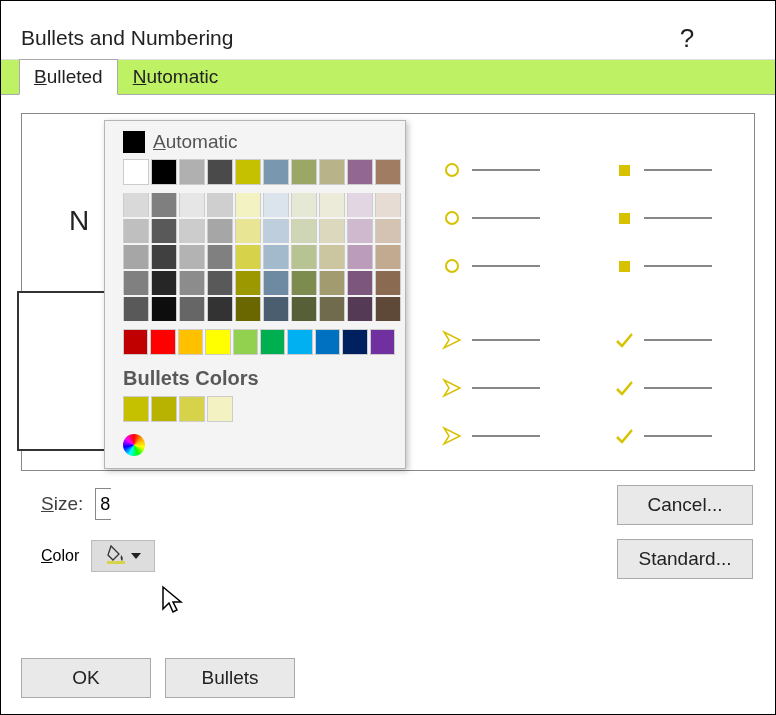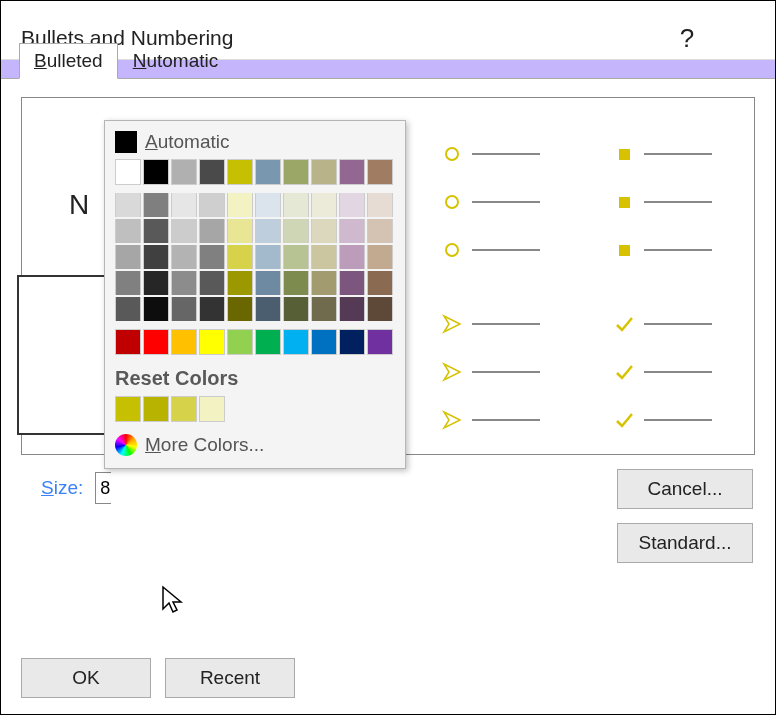--- a/index.html
+++ b/index.html
@@ -30,22 +30,22 @@
     height: 48px;
     display: flex;
     align-items: center;
     justify-content: center;
     font-size: 22px;
     color: #222;
   }
   .help-btn { font-size: 26px; font-weight: 400; }
 
   .tabstrip {
-    height: 20px;
-    background: #c4b5fd;
+    height: 36px;
+    background: #bef264;
     border-top: 1px solid #ddd;
     border-bottom: 1px solid #aaa;
     display: flex;
     align-items: flex-end;
     padding-left: 18px;
   }
   .tab {
     height: 36px;
     padding: 0 14px;
     display: flex;
@@ -111,21 +111,21 @@
     left: 36px; top: 308px; width: 160px; height: 160px;
   }
 
   .bottom-row {
     display: flex;
     align-items: center;
     gap: 12px;
     margin: 14px 0 0 20px;
     height: 38px;
   }
-  .bottom-row .lbl { font-size: 19px; color: #3b82f6; }
+  .bottom-row .lbl { font-size: 19px; color: #404040; }
   .size-input-frag {
     width: 16px; height: 32px; border: 1px solid #888; border-right:none;
     display:flex; align-items:center; justify-content:flex-start; padding-left:4px;
     font-size:18px; background:#fff;
   }
   .color-row {
     display: flex;
     align-items: center;
     gap: 12px;
     margin: 14px 0 0 20px;
@@ -171,21 +171,21 @@
 
   
   .colorpicker {
     position: absolute;
     left: 103px; top: 119px;
     width: 302px;
     background: #f4f4f4;
     border: 1px solid #b5b5b5;
     box-shadow: 2px 2px 6px rgba(0,0,0,0.25);
     z-index: 50;
-    padding: 6px 0 6px 0;
+    padding: 6px 0 6px 8px;
   }
   .cp-row {
     display:flex; align-items:center; gap:8px;
     padding: 4px 10px;
     font-size: 19px; color: #555;
   }
   .cp-swatch-black { width:22px; height:22px; background:#000; }
   .cp-heading {
     font-size: 20px; font-weight:600; color:#595959;
     padding: 6px 10px 4px 10px;
@@ -342,33 +342,46 @@
   </div>
 
   <div class="cell-none-text" style="position:absolute; left:68px; top:110px;">N</div>
 
   <div class="cell-selected" style="left:16px; top:196px;"></div>
 
   <div class="bottom-row">
     <span class="lbl"><span class="ul2">S</span>ize:</span>
     <span class="size-input-frag">8</span>
   </div>
+  <div class="color-row">
+    <span class="lbl"><span class="ul2">C</span>olor</span>
+    <div class="color-swatch-btn">
+      <span>
+        <svg width="22" height="22" viewBox="0 0 22 22">
+            <path d="M6 3 L14 11 L8 17 L3 12 Z" fill="none" stroke="#333" stroke-width="1.3"></path>
+            <path d="M16 12 Q19 15 17 18 Q15 16 16 12 Z" fill="#333"></path>
+            <rect x="2" y="18" width="18" height="3" fill="#d6d24a"></rect>
+          </svg>
+      </span>
+      <span class="caret-down"></span>
+    </div>
+  </div>
 
   <div class="right-buttons" style="top:390px;">
     <div class="btn wide">Cancel...</div>
   </div>
   <div class="right-buttons" style="top:444px;">
     <div class="btn wide">Standard...</div>
   </div>
 </div>
 
 <div class="footer">
   <div class="footer-right">
     <div class="btn mid">OK</div>
-    <div class="btn mid">Recent</div>
+    <div class="btn mid">Bullets</div>
   </div>
 </div>
 
 <div class="colorpicker">
   <div class="cp-row">
     <span class="cp-swatch-black"></span>
     <span><span class="ul2">A</span>utomatic</span>
   </div>
   <div class="cp-grid" id="theme-row">
       <div class="cp-cell" style="background: rgb(255, 255, 255);"></div>
@@ -439,28 +452,27 @@
       <div class="cp-cell" style="background: rgb(255, 0, 0);"></div>
       <div class="cp-cell" style="background: rgb(255, 192, 0);"></div>
       <div class="cp-cell" style="background: rgb(255, 255, 0);"></div>
       <div class="cp-cell" style="background: rgb(146, 208, 80);"></div>
       <div class="cp-cell" style="background: rgb(0, 176, 80);"></div>
       <div class="cp-cell" style="background: rgb(0, 176, 240);"></div>
       <div class="cp-cell" style="background: rgb(0, 112, 192);"></div>
       <div class="cp-cell" style="background: rgb(0, 32, 96);"></div>
       <div class="cp-cell" style="background: rgb(112, 48, 160);"></div>
     </div>
-  <div class="cp-heading">Reset Colors</div>
+  <div class="cp-heading">Bullets Colors</div>
   <div class="cp-recent" id="recent">
       <div class="cp-cell" style="background: rgb(197, 193, 0);"></div>
       <div class="cp-cell" style="background: rgb(184, 179, 0);"></div>
       <div class="cp-cell" style="background: rgb(214, 210, 74);"></div>
       <div class="cp-cell" style="background: rgb(243, 242, 194);"></div>
     </div>
   <div class="cp-more-row">
     <span class="colorwheel"></span>
-    <span><span class="ul2">M</span>ore Colors...</span>
   </div>
 </div>
 
 <svg class="cursor" width="24" height="30" viewBox="0 0 24 30">
   <path d="M2 2 L2 24 L8 18 L12 27 L16 25 L12 17 L20 17 Z" fill="#fff" stroke="#000" stroke-width="1.5"></path>
 </svg>
 
 </body></html>

